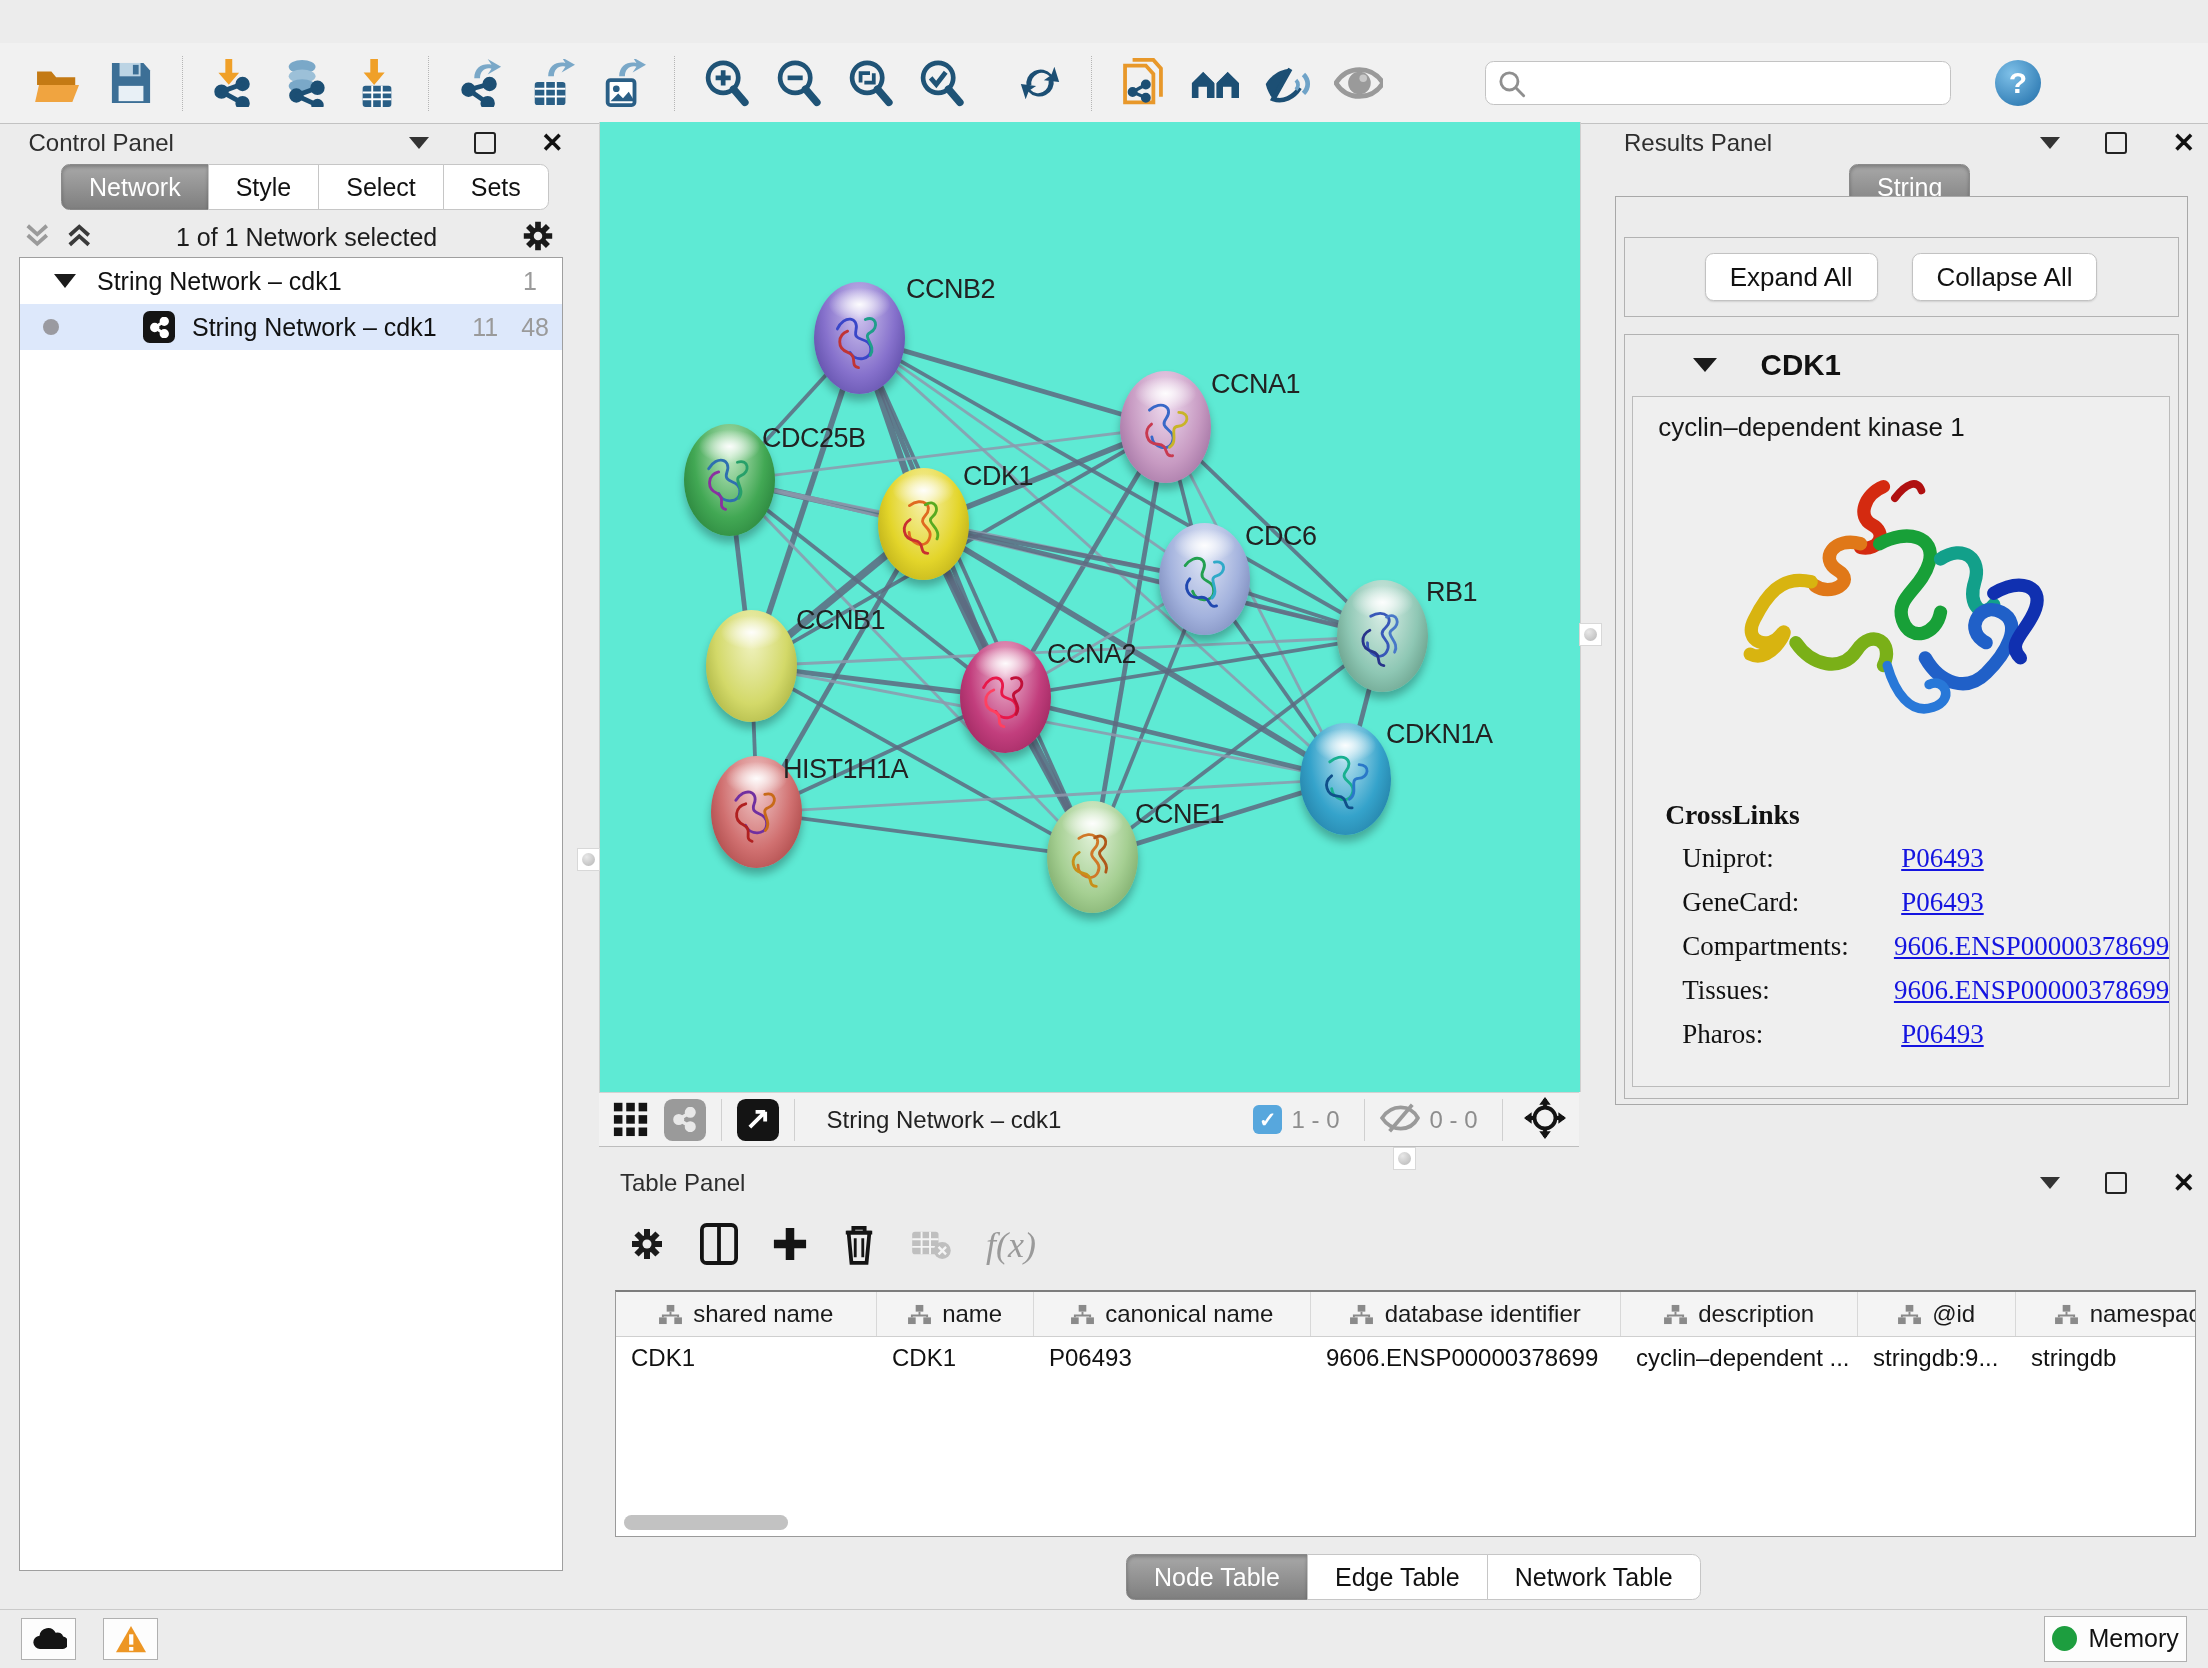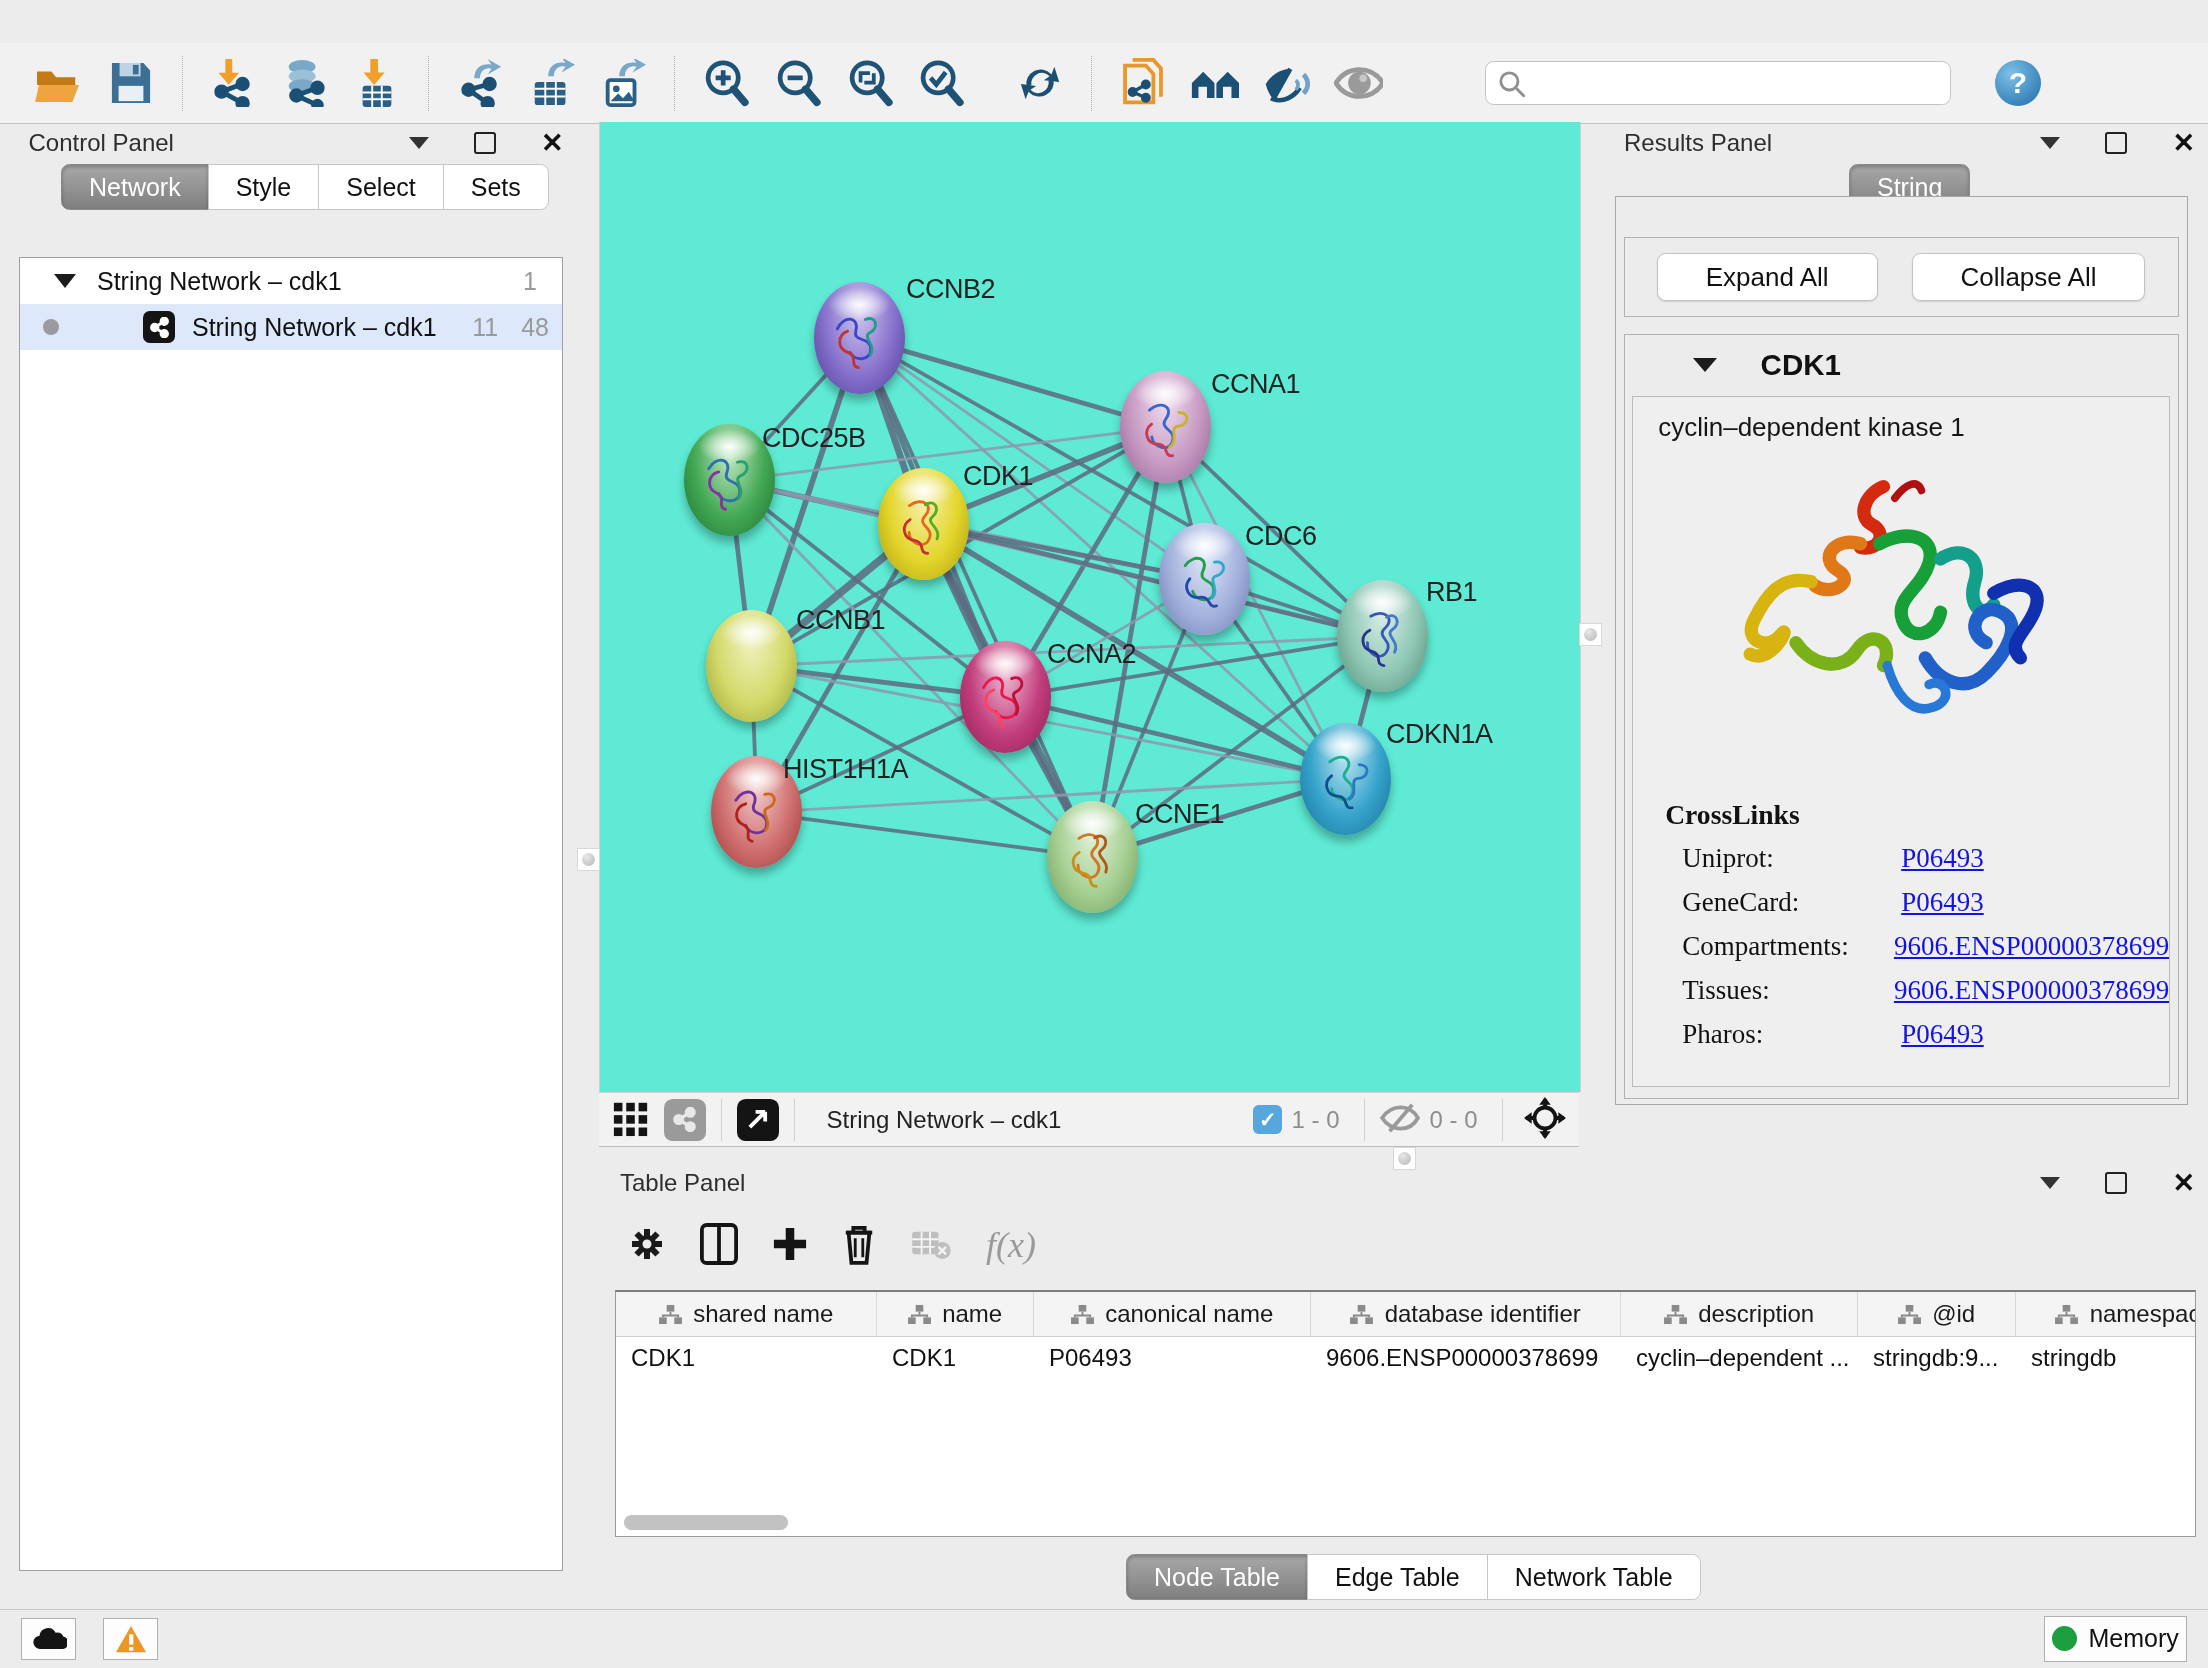--- a/index.html
+++ b/index.html
@@ -79,21 +79,21 @@
     justify-content:center;color:#fff;font-size:21px;font-weight:bold;}
   .blackbox{width:42px;height:42px;border-radius:8.6px;background:#141414;display:flex;align-items:center;justify-content:center;}
   .graybox{width:42px;height:42px;border-radius:8.6px;background:#9a9a9a;display:flex;align-items:center;justify-content:center;}
 
   
   .rp-tab{position:absolute;left:1849px;top:164px;}
   .rp-outer{position:absolute;left:1615px;top:196px;width:573px;height:909px;background:#ececec;
     border:1px solid #a8a8a8;box-sizing:border-box;}
   .rp-btnrow{position:absolute;left:7.6px;top:40px;width:555px;height:80px;border:1px solid #b2b2b2;
     background:#ececec;display:flex;align-items:center;justify-content:center;gap:34px;box-sizing:border-box;}
-  .rbtn{height:46px;padding:0 48px;background:#fff;border:1px solid #c2c2c2;border-radius:8.6px;
+  .rbtn{height:46px;padding:0 24px;background:#fff;border:1px solid #c2c2c2;border-radius:8.6px;
     font-size:26px;color:#111;display:flex;align-items:center;box-shadow:0 1px 1.9px rgba(0,0,0,.12);}
   .rp-entry{position:absolute;left:7.6px;top:137px;width:555px;height:765px;border:1px solid #b2b2b2;
     background:#ececec;box-sizing:border-box;}
   .rp-ehead{height:59px;display:flex;align-items:center;}
   .rp-ehead .disc{margin:0 44px 0 68px;border-left-width:12.4px;border-right-width:12.4px;}
   .rp-name{font-size:29.5px;font-weight:bold;color:#111;}
   .rp-content{position:absolute;left:7.6px;top:61px;width:538px;height:691px;border:1px solid #bbb;
     background:#efefef;box-sizing:border-box;overflow:hidden;}
   .rp-desc{font-size:26px;color:#161616;margin:15px 0 0 25px;}
   .protein{display:block;margin:17px auto 0 auto;}
@@ -310,20 +310,44 @@
         <span class="float-box"></span>
       </span>
     <span class="ph-ico x-ico">✕</span>
   </div>
   <div class="cp-tabs tabbar" id="cp-tabs">
       <span class="tab sel">Network</span>
       <span class="tab">Style</span>
       <span class="tab">Select</span>
       <span class="tab">Sets</span>
     </div>
+  <div class="cp-toolrow">
+    <span style="margin-right:13.3px">
+      <svg width="28.5" height="28.5" viewBox="0 0 30 30">
+          <path d="M5 5 l10 9 10-9 M5 15 l10 9 10-9" stroke="#9a9a9a" stroke-width="4" fill="none"></path>
+        </svg>
+    </span>
+    <span>
+      <svg width="28.5" height="28.5" viewBox="0 0 30 30">
+          <path d="M5 25 l10-9 10 9 M5 15 l10-9 10 9" stroke="#3a3a3a" stroke-width="4" fill="none"></path>
+        </svg>
+    </span>
+    <span class="cp-status">1 of 1 Network selected</span>
+    <span>
+      <svg width="36" height="36" viewBox="0 0 38 38">
+          <g fill="#1a1a1a">
+            <circle cx="19" cy="19" r="9"></circle>
+            <g stroke="#1a1a1a" stroke-width="6">
+              <path d="M19 4 v8 M19 26 v8 M4 19 h8 M26 19 h8 M8.5 8.5 l5.5 5.5 M24 24 l5.5 5.5 M29.5 8.5 L24 14 M14 24 l-5.5 5.5"></path>
+            </g>
+          </g>
+          <circle cx="19" cy="19" r="4.5" fill="#ececec"></circle>
+        </svg>
+    </span>
+  </div>
   <div class="tree">
     <div class="trow">
       <span class="disc"></span>
       <span>String Network – cdk1</span>
       <span class="sp" style="flex:1"></span>
       <span class="cnt" style="margin-right:25px">1</span>
     </div>
     <div class="trow sel">
       <span class="dot"></span>
       <span style="width:59px"></span>

